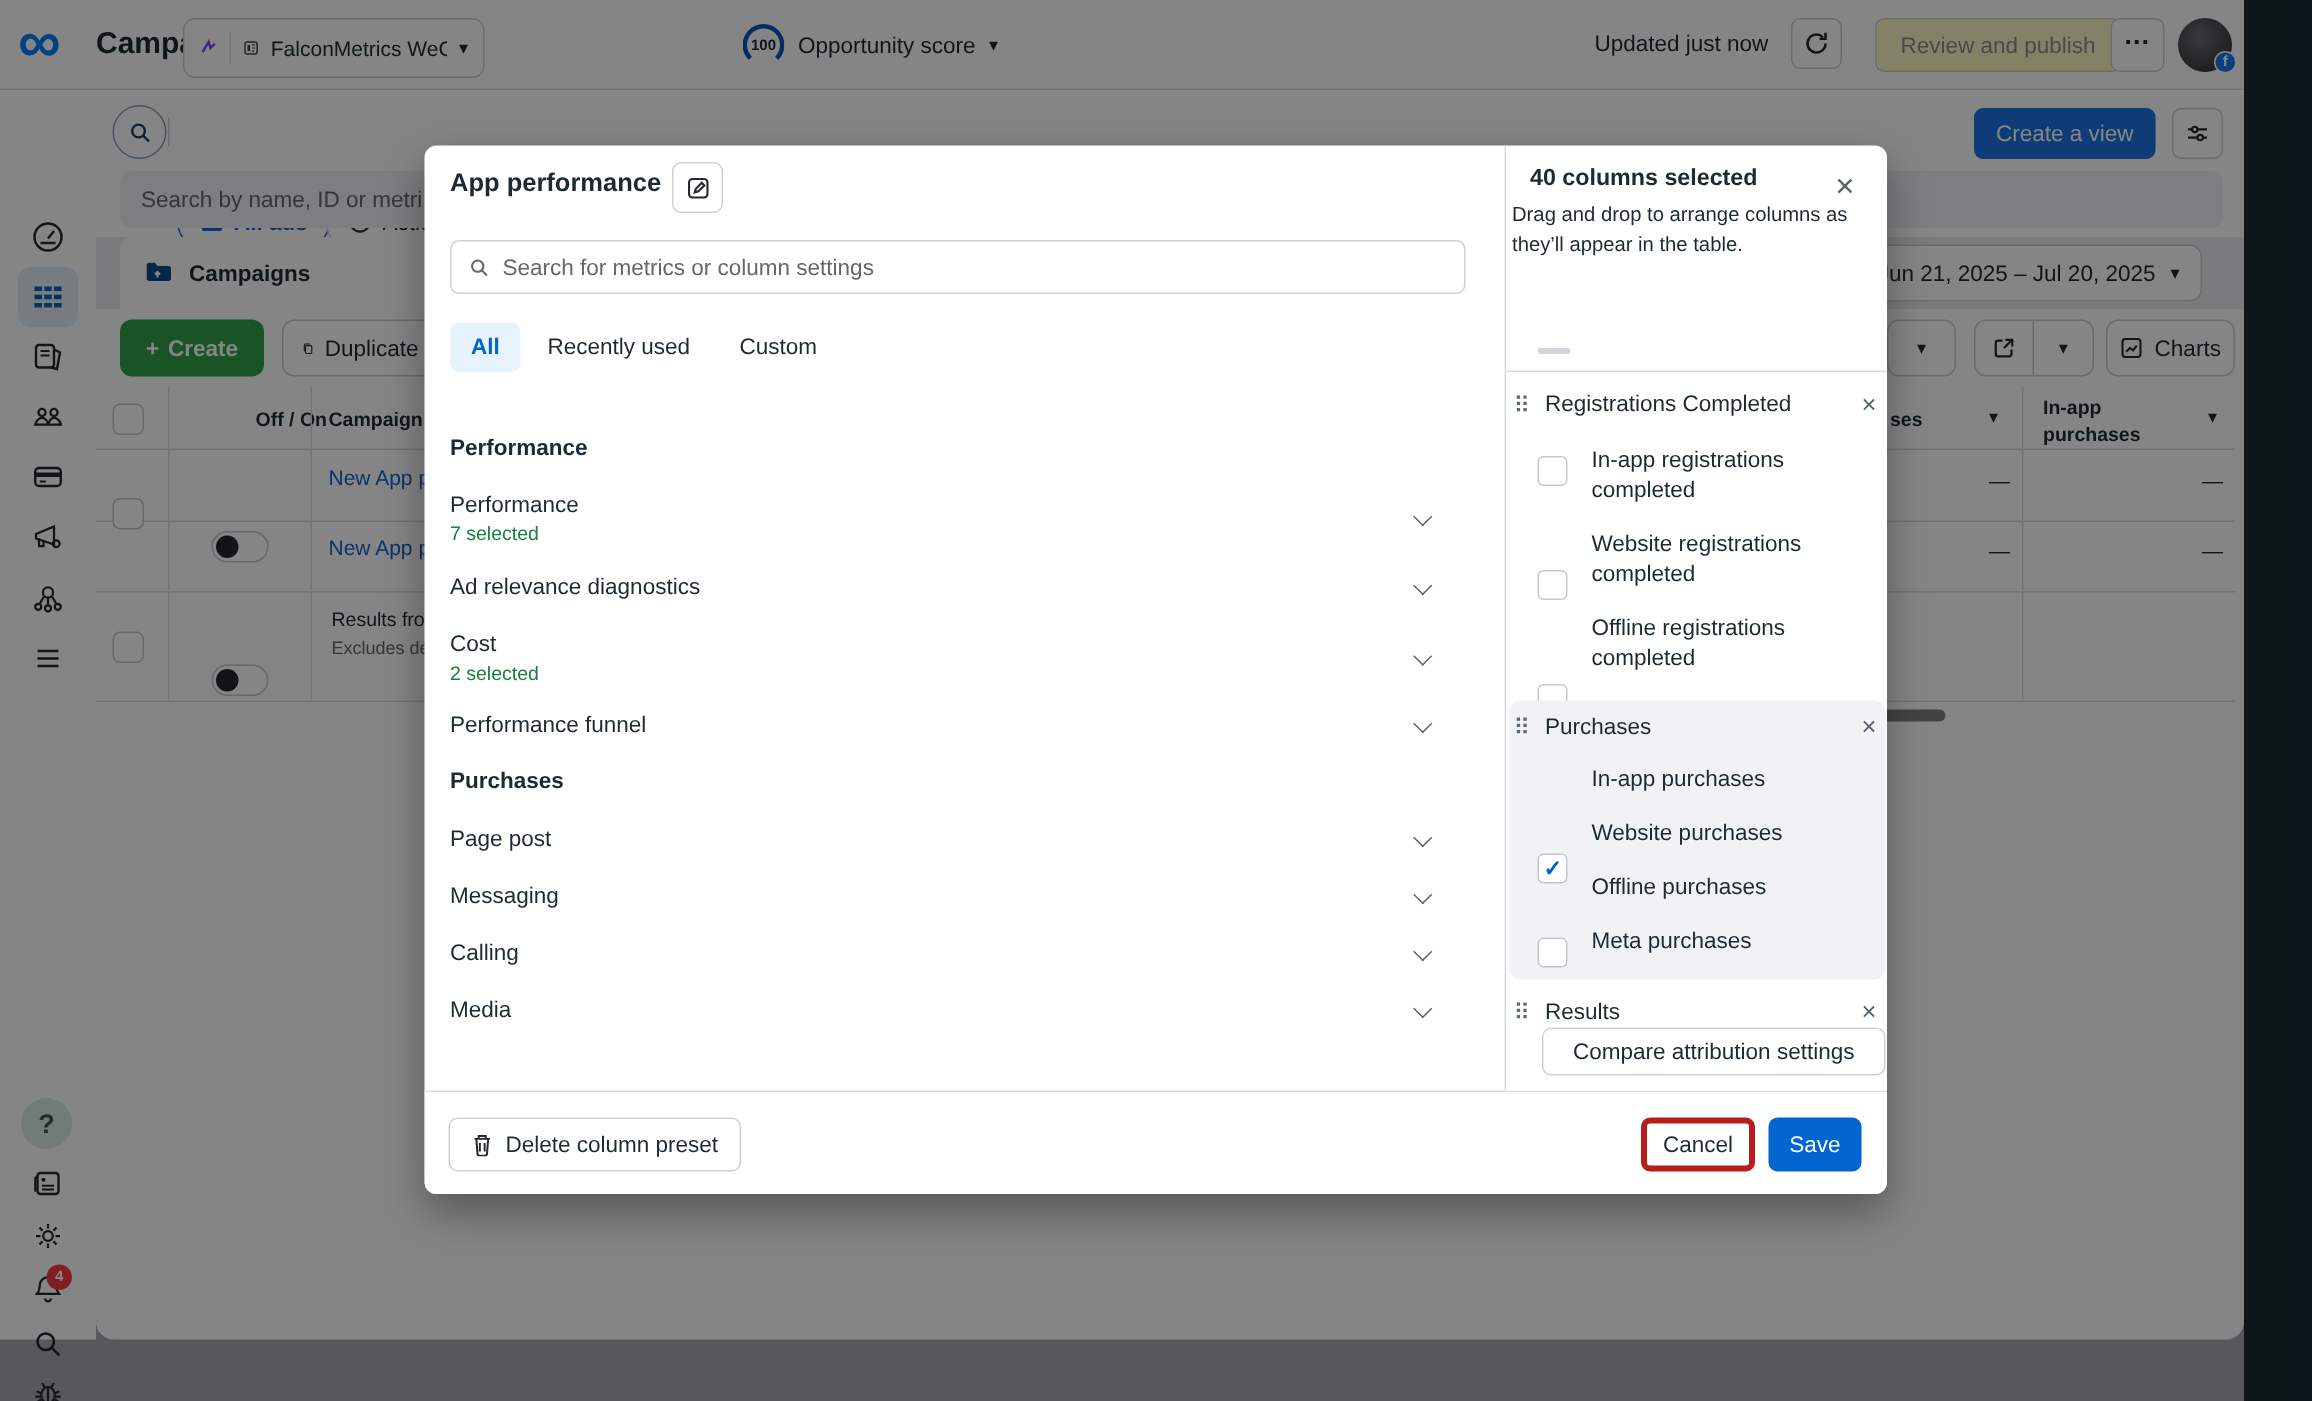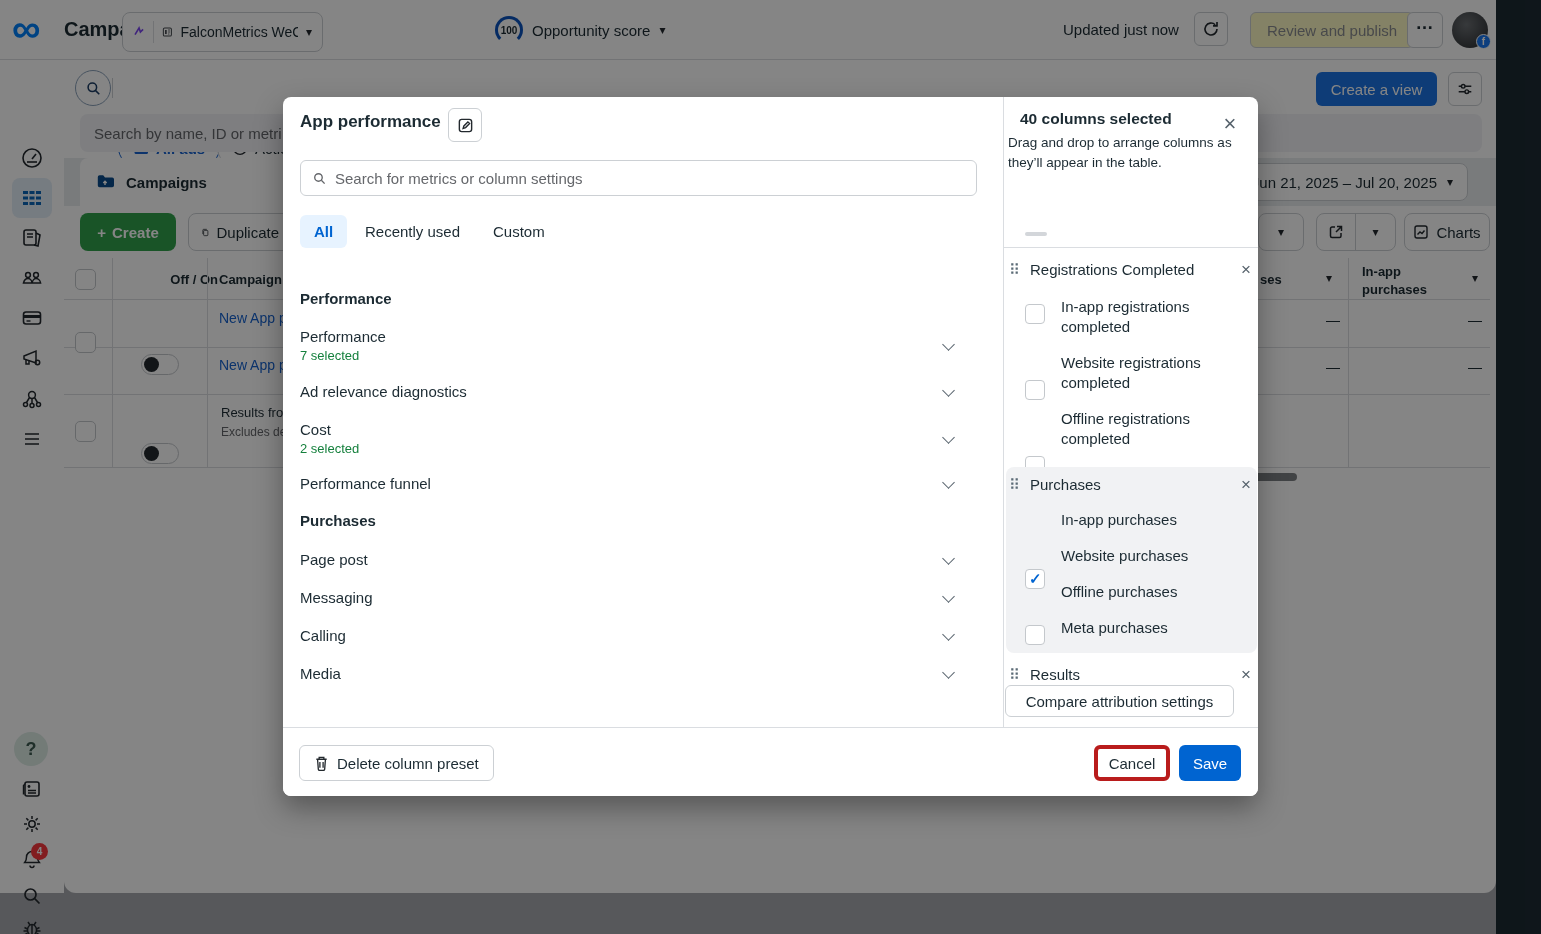--- a/index.html
+++ b/index.html
@@ -99,21 +99,21 @@
   .rp-div { left:0; top:150px; width:255px; height:1px; background:#dadde1; }
   .grp-head { height:22px; }
   .grp-handle { color:#5b6b76; font-size:15px; }
   .grp-title { font-size:15px; }
   .grp-x { color:#56626c; font-size:17px; }
   .ckrow-label { font-size:15px; line-height:20px; }
   .mcb { width:20px; height:20px; border:1px solid #c4c8cc; border-radius:4px; background:#fff; position:relative; }
   .mcb.checked::after { content:"✓"; position:absolute; left:3px; top:0px; color:#0064d1; font-size:15px; font-weight:bold; }
   .purch-bg { left:2px; top:370px; width:251px; height:186px; background:#f1f2f4; border-radius:8px; }
   .rp-sticky { left:1px; top:584px; width:254px; height:46px; background:#fff; z-index:5; }
-  .compare-btn { left:0; top:4px; width:229px; height:32px; border:1px solid #ccd0d4; border-radius:6px; background:#fff; font-size:15px; display:flex; align-items:center; justify-content:center; }
+  .compare-btn { left:23px; top:4px; width:229px; height:32px; border:1px solid #ccd0d4; border-radius:6px; background:#fff; font-size:15px; display:flex; align-items:center; justify-content:center; }
 
   .m-footer { left:0; top:630px; width:975px; height:69px; border-top:1px solid #dadde1; background:#fff; }
   .del-btn { left:16px; top:17px; height:36px; border:1px solid #ccd0d4; border-radius:6px; background:#fff; display:flex; align-items:center; gap:8px; padding:0 14px; font-size:15px; }
   .cancel-btn { left:811px; top:17px; width:76px; height:36px; border:4px solid #b91c1c; border-radius:6px; background:#fff; font-size:15px; display:flex; align-items:center; justify-content:center; }
   .save-btn { left:896px; top:17px; width:62px; height:36px; background:#0064d1; color:#fff; border-radius:6px; font-size:15px; display:flex; align-items:center; justify-content:center; }
 
   svg { display:block; }
 </style>
 </head>
 <body>

